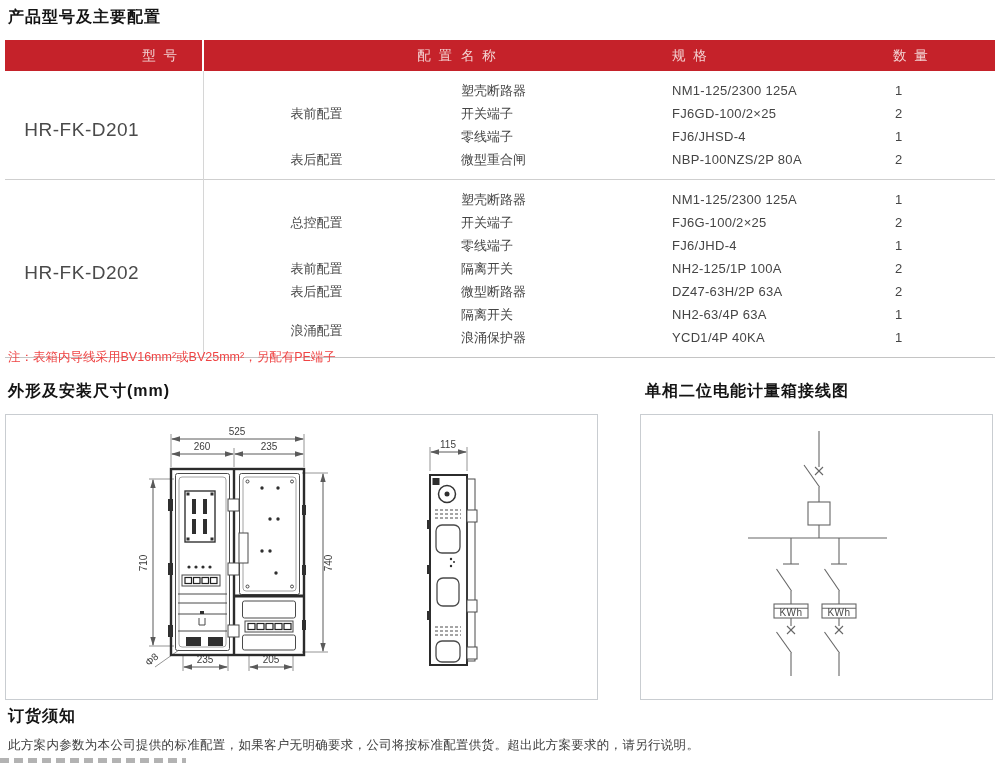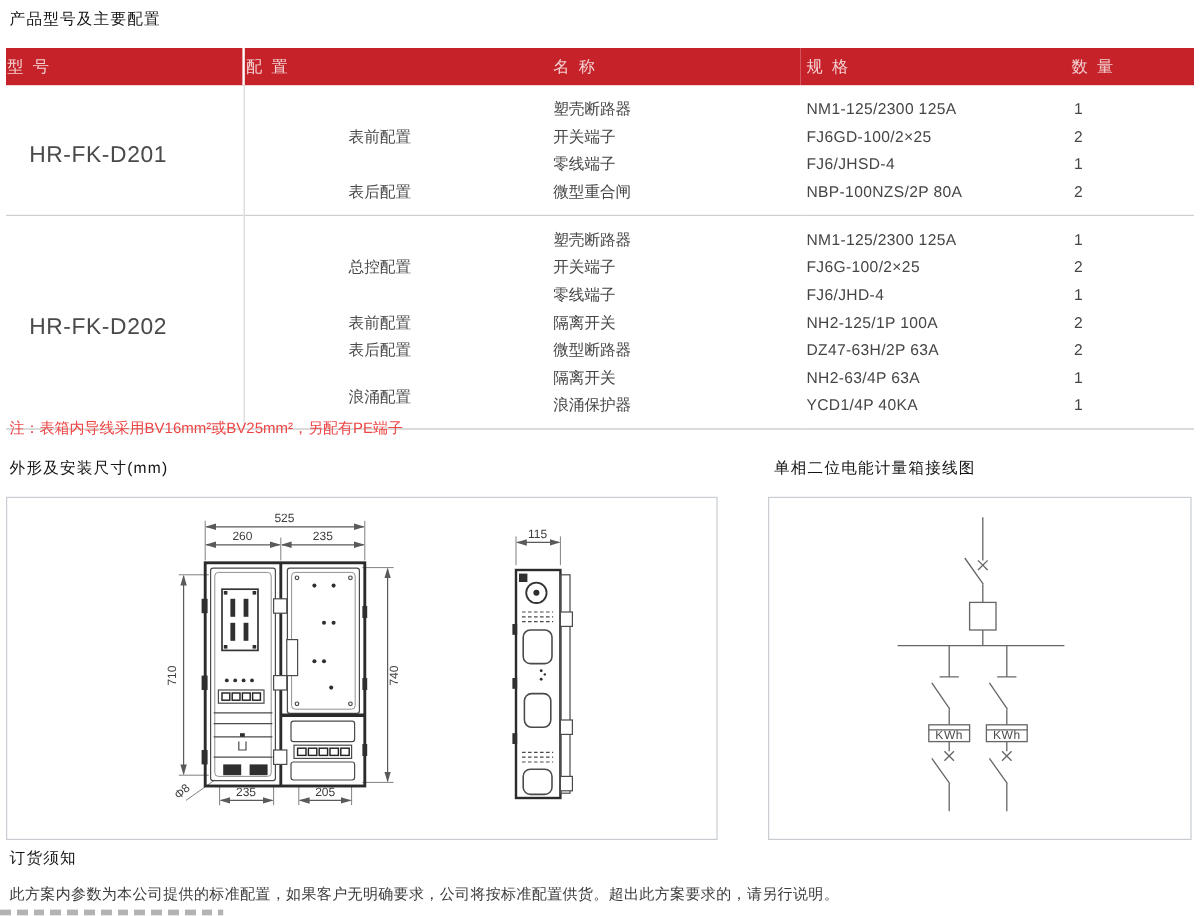--- a/index.html
+++ b/index.html
@@ -4,40 +4,40 @@
 <style>
   html,body{margin:0;padding:0;}
   body{
     width:1000px;height:763px;position:relative;overflow:hidden;
     background:#ffffff;
     font-family:"Liberation Sans","DejaVu Sans",sans-serif;
     color:#3f3f3f;
   }
   .abs{position:absolute;}
   .sec-title{
-    font-size:13px;font-weight:normal;color:#141414;letter-spacing:1px;
+    font-size:16px;font-weight:bold;color:#141414;letter-spacing:1px;
   }
   
   #spec-table{
     position:absolute;left:5px;top:40px;width:990px;
     border-collapse:collapse;table-layout:fixed;
     border-bottom:1px solid #c4c4c4;
     font-size:13px;color:#454545;
   }
   #spec-table col.c1{width:198px}
   #spec-table col.c2{width:252px}
   #spec-table col.c3{width:212px}
   #spec-table col.c4{width:218px}
   #spec-table col.c5{width:110px}
   #spec-table thead th{
     background:#c5222a;color:#f3d2d2;font-weight:normal;
     height:29px;font-size:13.5px;letter-spacing:2px;
   }
-  #spec-table th.h-model{text-align:left;padding-right:49px;border-right:2px solid #fff;}
-  #spec-table th.h-config{text-align:left;}
+  #spec-table th.h-model{text-align:right;padding-right:23px;border-right:2px solid #fff;}
+  #spec-table th.h-config{text-align:right;}
   #spec-table th.h-name{text-align:left;padding-left:6px;}
   #spec-table th.h-spec{text-align:left;padding-left:5px;margin-left:20px;}
   #spec-table th.h-qty{text-align:left;padding-left:8px;}
   #spec-table td{height:21px;vertical-align:middle;line-height:21px;}
   #spec-table td.model-cell{
     text-align:center;padding-right:45px;font-size:19px;
     border-right:1px solid #d6d6d6;letter-spacing:.5px;color:#4a4a4a;
   }
   #spec-table td.config-cell{padding-left:87px;color:#4a4a4a;margin-left:11px;}
   #spec-table td.name-cell{padding-left:6px;}

